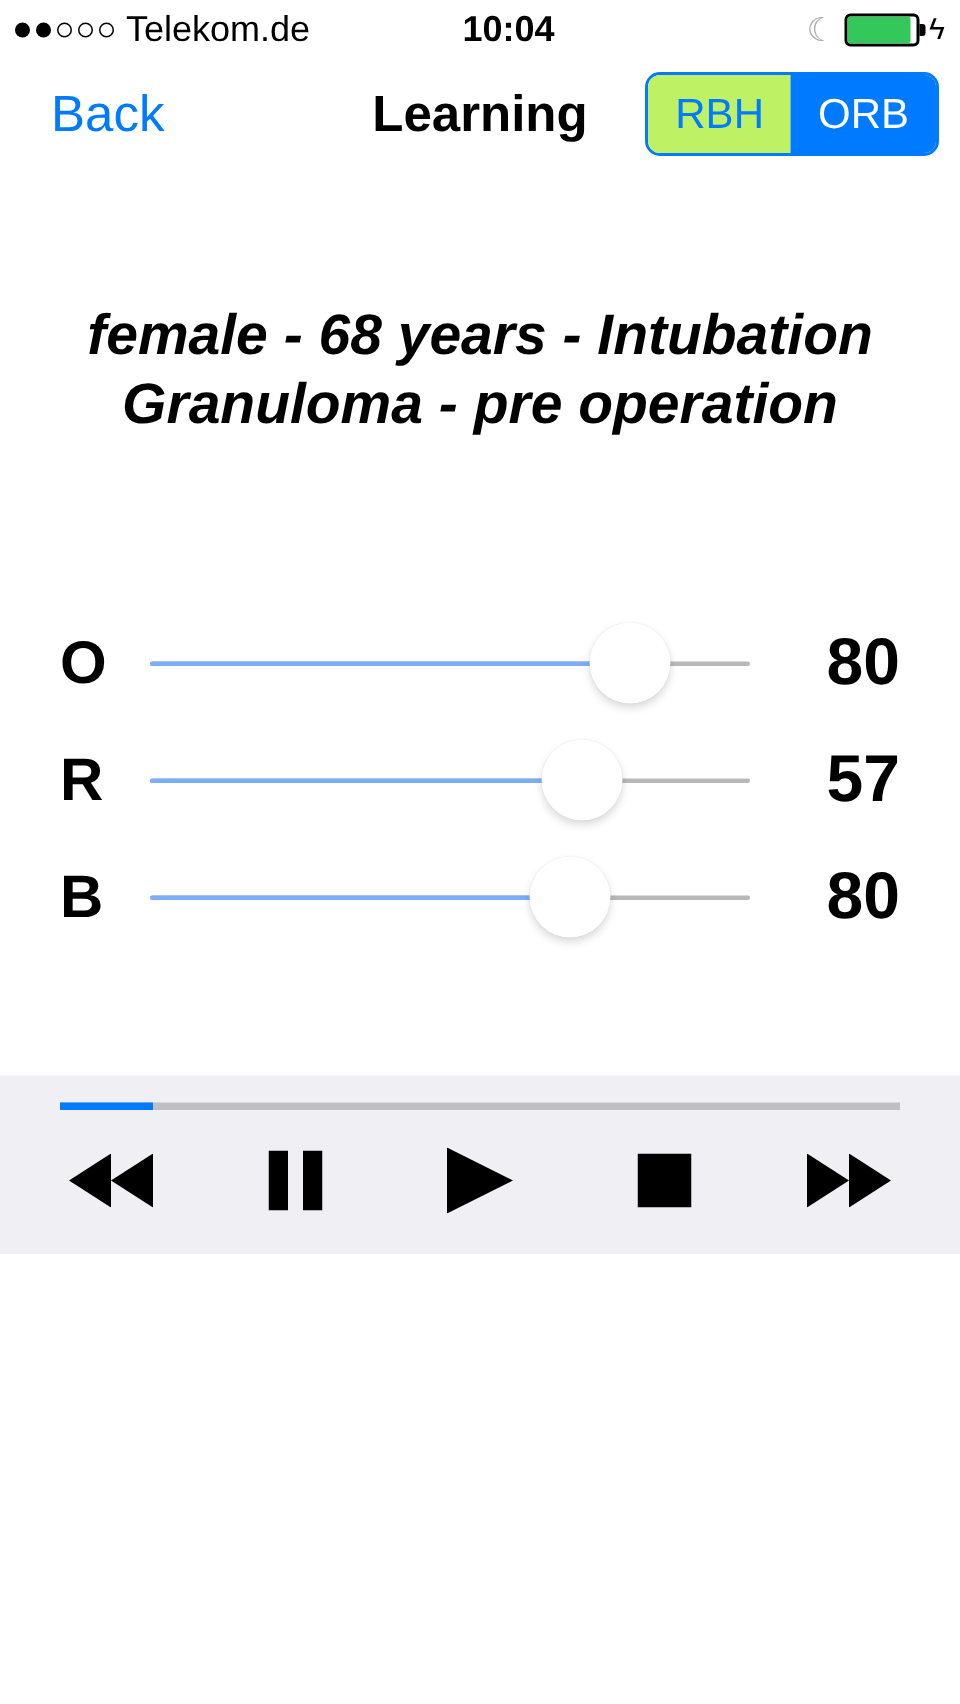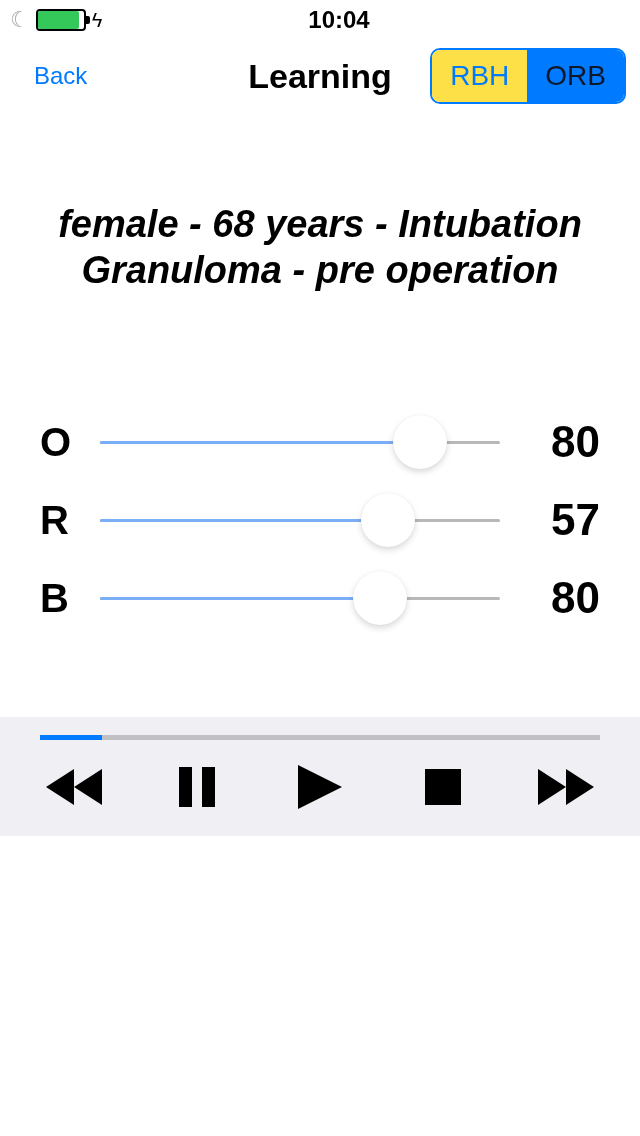--- a/index.html
+++ b/index.html
@@ -9,45 +9,55 @@
   .signal-dots { display: flex; gap: 4px; align-items: center; }
   .dot { width: 10px; height: 10px; border-radius: 50%; background: #000; }
   .dot.empty { background: #fff; border: 1.5px solid #000; }
   .status-right { display: flex; align-items: center; gap: 6px; }
   .moon { font-size: 22px; color: #aaa; }
   .battery { width: 50px; height: 22px; border: 2px solid #000; border-radius: 4px; position: relative; }
   .battery::after { content: ""; position: absolute; right: -6px; top: 5px; width: 4px; height: 8px; background: #000; border-radius: 0 2px 2px 0; }
   .battery-fill { background: #34c759; height: 100%; width: 90%; border-radius: 2px; }
   .bolt { font-size: 20px; }
   .nav-bar { height: 72px; display: flex; align-items: center; position: relative; padding: 0 16px; }
-  .back-btn { color: #007aff; font-size: 24px; position: absolute; left: 34px; }
+  .back-btn { color: #007aff; font-size: 34px; position: absolute; left: 34px; }
   .title { position: absolute; left: 0; right: 0; text-align: center; font-size: 34px; font-weight: 600; pointer-events: none; }
   .segmented { position: absolute; right: 14px; display: flex; border: 2px solid #007aff; border-radius: 10px; overflow: hidden; height: 56px; }
-  .seg { padding: 0 18px; font-size: 28px; display: flex; align-items: center; color: #007aff; background: #fde047; }
-  .seg.active { background: #007aff; color: #0f172a; }
+  .seg { padding: 0 18px; font-size: 28px; display: flex; align-items: center; color: #007aff; background: #bef264; }
+  .seg.active { background: #007aff; color: #ffffff; }
   .case-title { text-align: center; font-size: 38px; font-weight: 600; padding: 90px 40px 0; line-height: 1.2; font-style: italic; }
   .sliders { padding: 110px 40px 0; }
   .slider-row { display: flex; align-items: center; height: 78px; }
   .slider-label { width: 60px; font-size: 40px; font-weight: 600; }
   .slider-track-wrap { flex: 1; position: relative; height: 40px; display: flex; align-items: center; }
   .track-bg { position: absolute; left: 0; right: 0; height: 3px; background: #b8b8b8; border-radius: 2px; }
   .track-fill { position: absolute; left: 0; height: 3px; background: #7aaef7; border-radius: 2px; }
   .thumb { position: absolute; width: 54px; height: 54px; background: #fff; border-radius: 50%; box-shadow: 0 3px 6px rgba(0,0,0,0.15), 0 0 1px rgba(0,0,0,0.1); transform: translateX(-50%); }
   .slider-value { width: 100px; text-align: right; font-size: 44px; font-weight: 600; padding-left: 20px; }
   .player { margin-top: 80px; background: #efeff4; padding: 18px 40px 26px; }
   .progress { height: 5px; background: #c0c0c4; position: relative; margin-bottom: 24px; }
   .progress-fill { position: absolute; left: 0; top: 0; height: 100%; background: #007aff; }
   .controls { display: flex; justify-content: space-between; align-items: center; padding: 0 4px; }
   .ctrl { width: 60px; height: 46px; display: flex; align-items: center; justify-content: center; }
   svg { display: block; }
 </style>
 </head>
 <body>
 
 <div class="status-bar">
+  <div class="status-left">
+    <div class="signal-dots">
+      <span class="dot"></span>
+        <span class="dot"></span>
+        <span class="dot empty"></span>
+        <span class="dot empty"></span>
+        <span class="dot empty"></span>
+    </div>
+    <span>Telekom.de</span>
+  </div>
   <span style="position:absolute;left:0;right:0;text-align:center;font-weight:600;padding-left:38px;">10:04</span>
   <div class="status-right">
     <span class="moon">☾</span>
     <div class="battery">
         <div class="battery-fill"></div>
       </div>
     <span class="bolt">ϟ</span>
   </div>
 </div>
 

